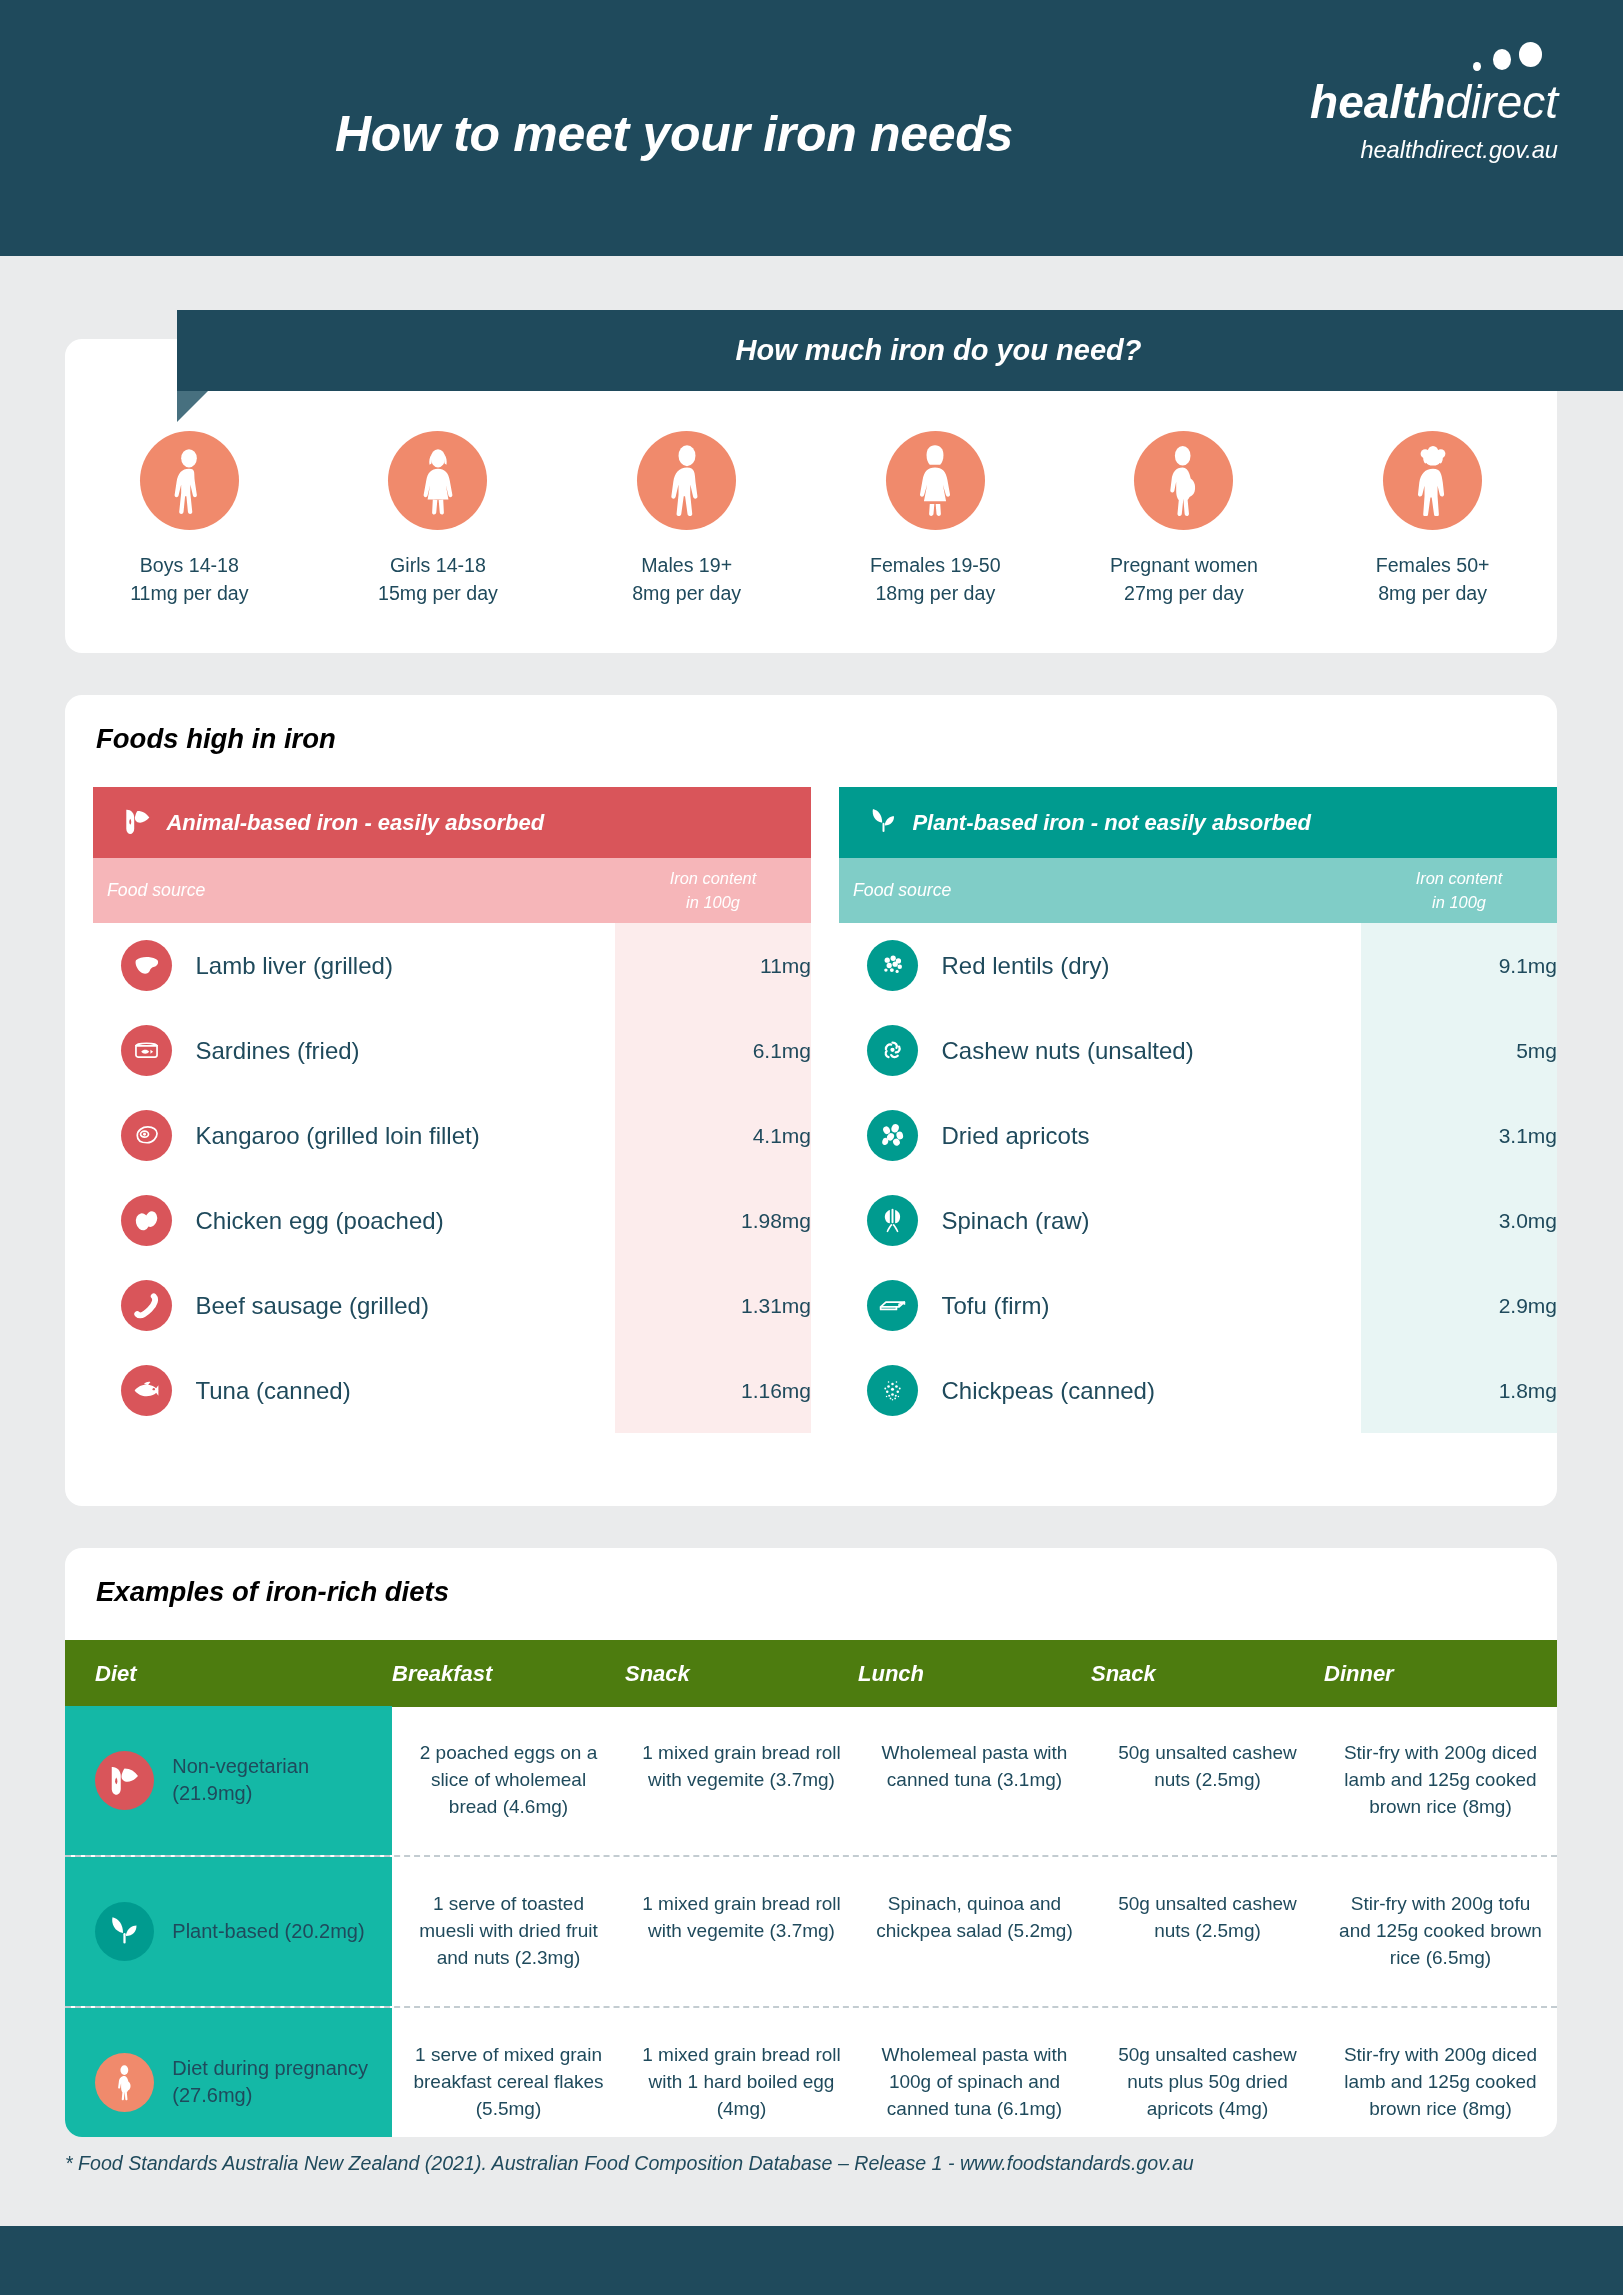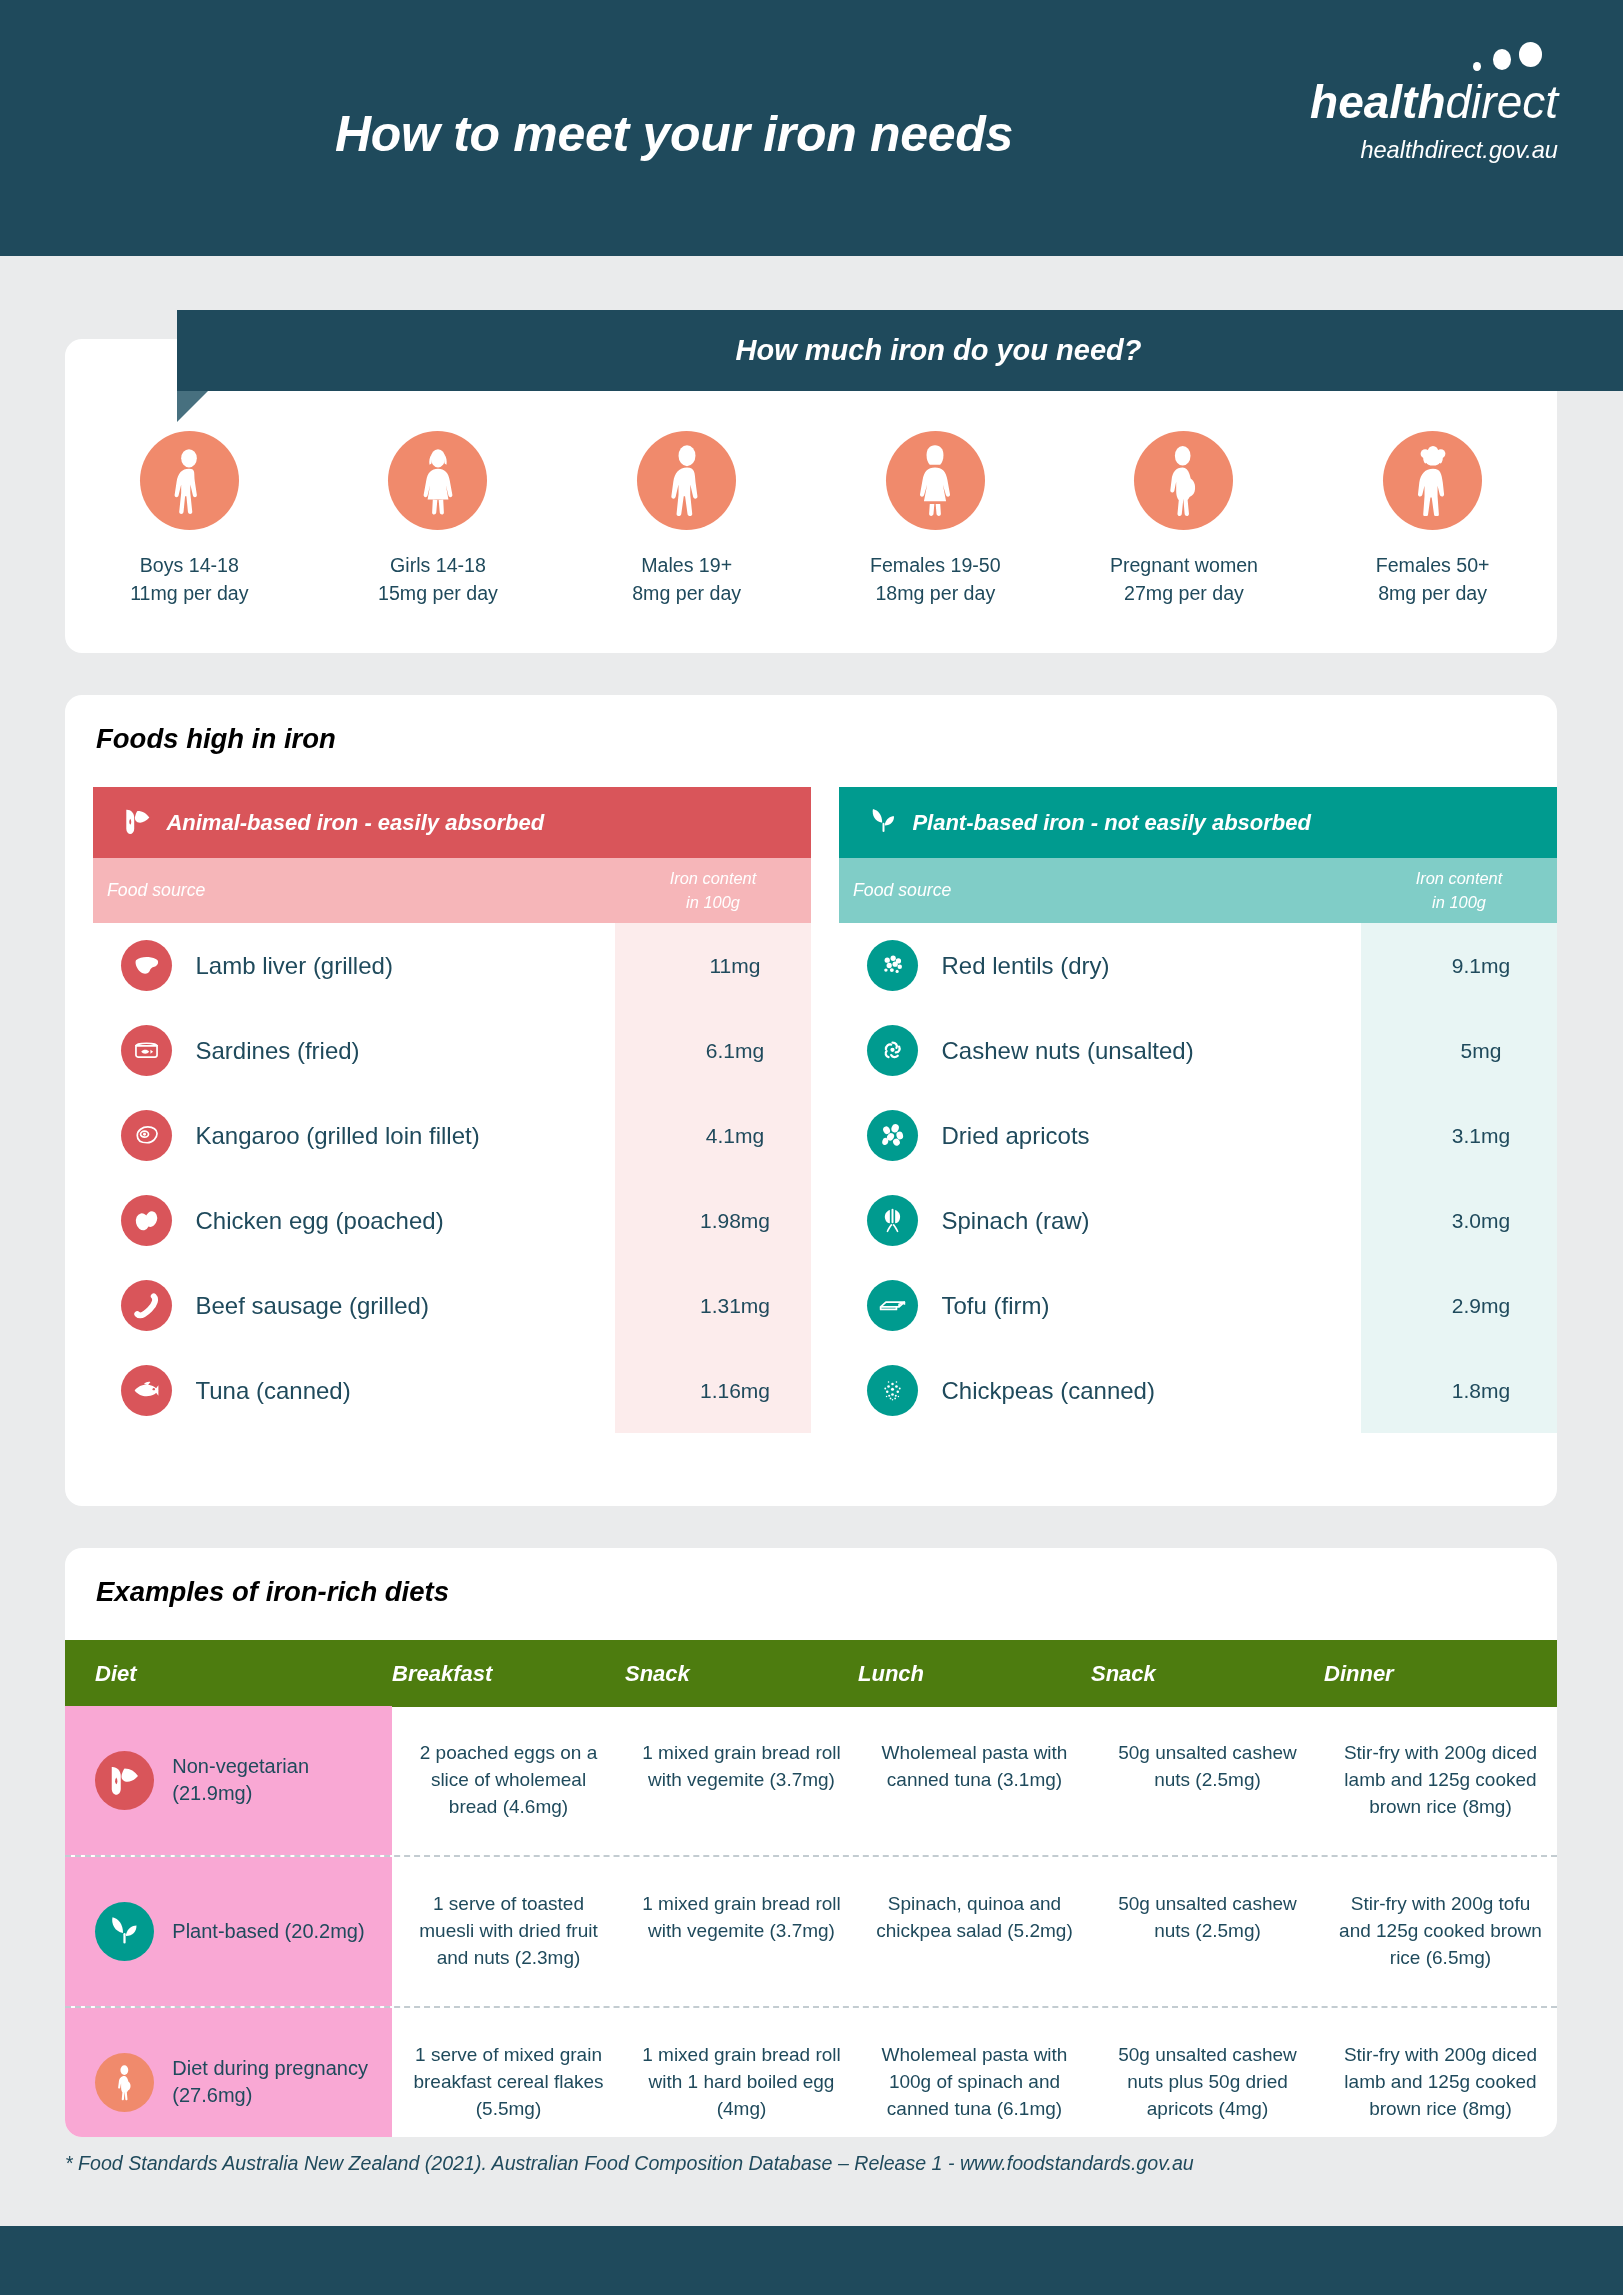--- a/index.html
+++ b/index.html
@@ -103,37 +103,37 @@
   .famt-bg.animal { background: #fcecec; }
   .famt-bg.plant  { background: #e8f5f4; }
   .frow { display: flex; align-items: center; height: 85px; position: relative; z-index: 2; }
   .ficon {
     width: 51px; height: 51px; border-radius: 50%; margin-left: 27.5px;
     display: flex; align-items: center; justify-content: center; flex: none;
   }
   .ficon.animal { background: #d9555a; }
   .ficon.plant  { background: #009b8f; }
   .fname { flex: 1; padding-left: 24px; font-size: 24px; }
-  .fval  { width: 188px; text-align: center; font-size: 21px; padding-left: 36px; }
+  .fval  { width: 188px; text-align: right; font-size: 21px; padding-left: 36px; }
 
   
   #diets-card { left: 65px; top: 1548px; width: 1492px; height: 589px; }
   .diet-head-row {
     position: absolute; left: 0; top: 92px; width: 100%; height: 67px;
     background: #4d7c0f; display: flex; align-items: center;
   }
   .dh { color: #fff; font-size: 22px; font-style: italic; font-weight: bold; text-align: left; }
   .dh.diet-col { text-align: left; padding-left: 30px; }
   .c-diet { width: 327px; flex: none; }
   .c-meal { flex: 1; }
   .diet-body { position: absolute; left: 0; top: 158px; width: 100%; }
   .diet-row { display: flex; align-items: stretch; position: relative; }
   .diet-row + .diet-row { border-top: 2.6px dashed #c3ccd1; }
   .dcell-diet {
-    width: 327px; flex: none; background: #f9a8d4;
+    width: 327px; flex: none; background: #14b8a6;
     display: flex; align-items: center; padding-left: 30px;
   }
   .dcircle { width: 59px; height: 59px; border-radius: 50%; flex: none;
              display: flex; align-items: center; justify-content: center; }
   .dcircle.red    { background: #d9555a; }
   .dcircle.teal   { background: #009b8f; }
   .dcircle.orange { background: #f08a6c; }
   .dname { font-size: 20px; line-height: 1.35; padding-left: 18.3px; }
   .dcell {
     flex: 1; text-align: center; font-size: 19px; line-height: 1.42;

